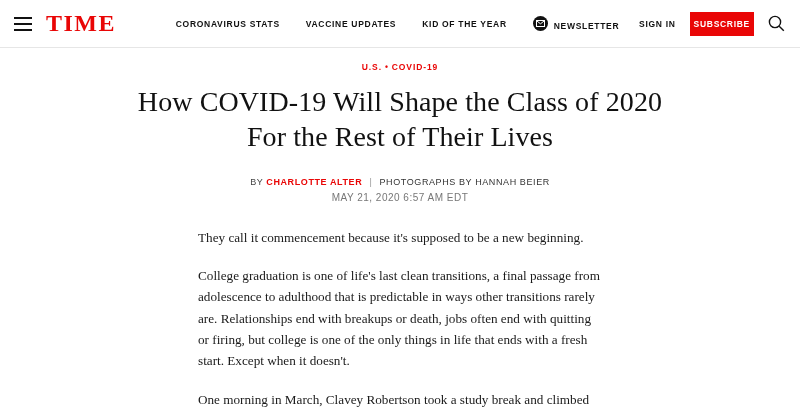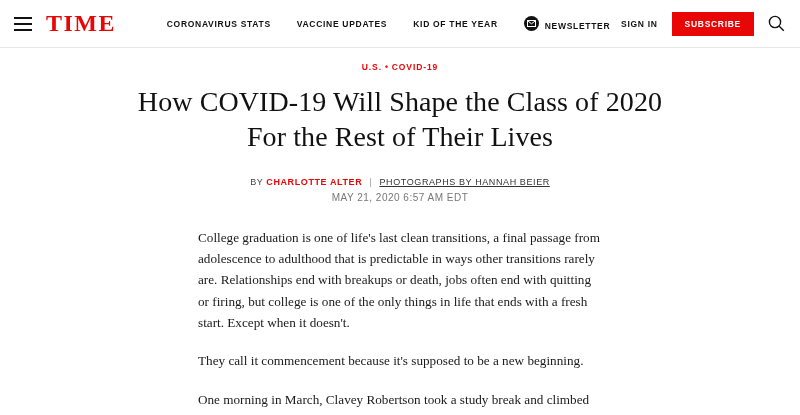--- a/index.html
+++ b/index.html
@@ -83,21 +83,21 @@
     cursor: pointer;
   }
   .subscribe {
     background: #e90606;
     color: #fff;
     font-size: 8.5px;
     font-weight: bold;
     letter-spacing: 0.7px;
     text-transform: uppercase;
     border: none;
-    padding: 7px 13px;
+    padding: 7px 4px;
     cursor: pointer;
     font-family: "Liberation Sans", sans-serif;
   }
   .search-icon {
     width: 18px; height: 18px;
     cursor: pointer;
     display: flex; align-items: center; justify-content: center;
   }
 
   
@@ -130,21 +130,21 @@
   .byline {
     margin-top: 22px;
     font-size: 9px;
     letter-spacing: 0.6px;
     color: #333;
     text-transform: uppercase;
   }
   .byline .by { color: #444; }
   .byline .author { color: #e90606; font-weight: bold; cursor: pointer; }
   .byline .bar { color: #999; margin: 0 4px; }
-  .byline .photog { color: #333; text-decoration: underline; }
+  .byline .photog { color: #333; }
   .timestamp {
     margin-top: 5px;
     font-size: 10px;
     letter-spacing: 0.5px;
     color: #777;
     text-transform: uppercase;
   }
 
   .body {
     margin: 24px auto 0;
@@ -210,17 +210,17 @@
   <div class="byline">
     <span class="by">BY</span>
     <span class="author">CHARLOTTE ALTER</span>
     <span class="bar">|</span>
     <span class="photog">PHOTOGRAPHS BY HANNAH BEIER</span>
   </div>
 
   <div class="timestamp">MAY 21, 2020 6:57 AM EDT</div>
 
   <div class="body">
+    <p>They call it commencement because it's supposed to be a new beginning.</p>
     <p>College graduation is one of life's last clean transitions, a final passage from adolescence to adulthood that is predictable in ways other transitions rarely are. Relationships end with breakups or death, jobs often end with quitting or firing, but college is one of the only things in life that ends with a fresh start. Except when it doesn't.</p>
-    <p>They call it commencement because it's supposed to be a new beginning.</p>
     <p>One morning in March, Clavey Robertson took a study break and climbed onto the roof of his dorm at the University of California, Berkeley. He had spent the past year working on his senior thesis on the erosion of the social-safety net since the Great Depression, and he needed to clear his head. In the distance, Robertson could see a tiny white speck: the Diamond Princess cruise ship,</p>
   </div>
 </div>
 
 </body></html>

